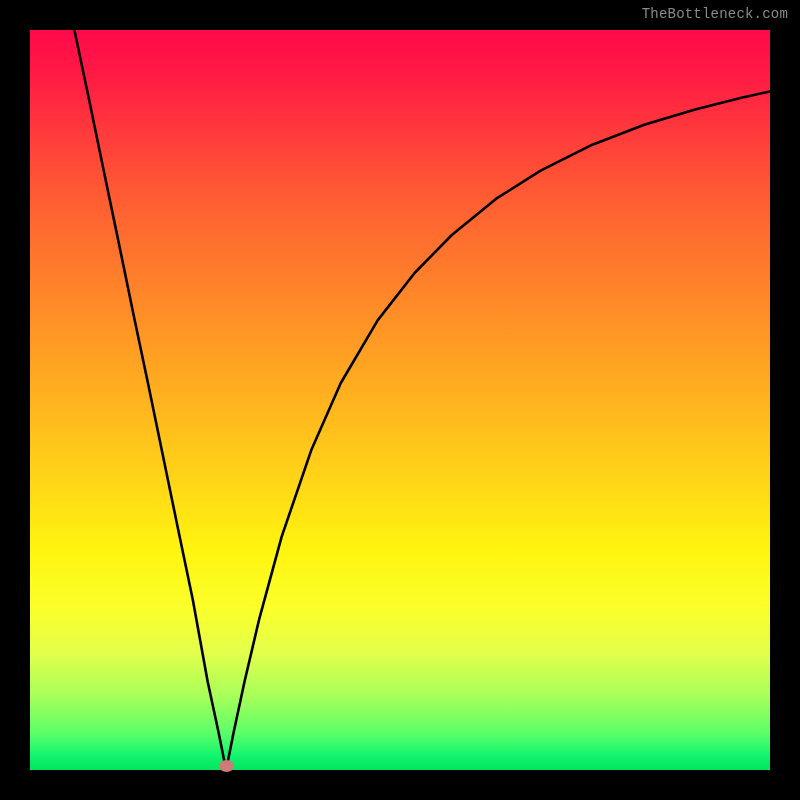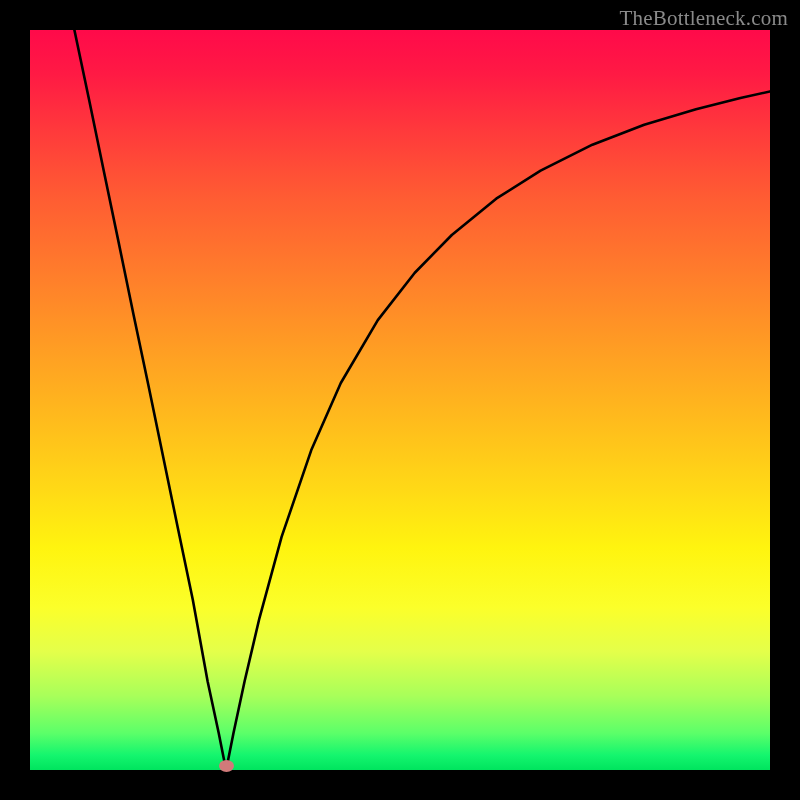--- a/index.html
+++ b/index.html
@@ -30,22 +30,22 @@
       #e4ff4a 84%,
       #a8ff5a 90%,
       #5cff69 95%,
       #14f56e 98%,
       #00e45e 100%);
   }
   .watermark {
     position: absolute;
     top: 6px;
     right: 12px;
-    font-family: Liberation Serif, serif;
-    font-size: 21px;
+    font-family: Liberation Mono, monospace;
+    font-size: 14px;
     color: #8a8a8a;
     letter-spacing: 0.2px;
   }
   .curve-svg {
     position: absolute;
     left: 0; top: 0;
     width: 740px; height: 740px;
   }
   .dot {
     position: absolute;

